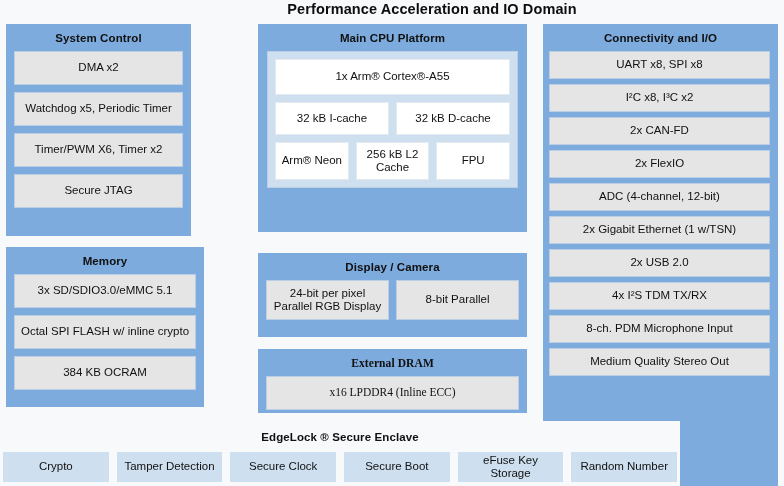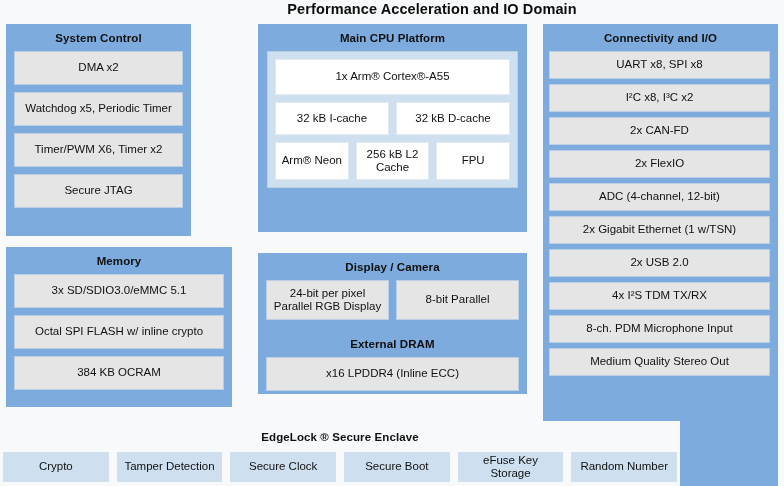--- a/index.html
+++ b/index.html
@@ -73,21 +73,21 @@
     left: 6px;
     top: 24px;
     width: 185px;
     height: 212px;
   }
   #panel-system-control .block { height: 34px; }
 
   #panel-memory {
     left: 6px;
     top: 247px;
-    width: 226px;
+    width: 198px;
     height: 160px;
   }
   #panel-memory .block { height: 34px; }
 
   #panel-cpu {
     left: 258px;
     top: 24px;
     width: 269px;
     height: 208px;
   }
@@ -132,23 +132,24 @@
   }
   .display-row {
     display: flex;
     gap: 7px;
     padding: 0 8px 9px 8px;
   }
   .display-row > .block { flex: 1; height: 40px; }
 
   #panel-dram {
     left: 258px;
-    top: 330px;
+    top: 349px;
     width: 269px;
     height: 64px;
+    font-family: Liberation Serif, serif;
   }
   #panel-dram .block { height: 34px; }
 
   #panel-connectivity {
     left: 543px;
     top: 24px;
     width: 235px;
     height: 484px;
   }
   #panel-connectivity .blocks { gap: 5px; padding-left: 6px; }

